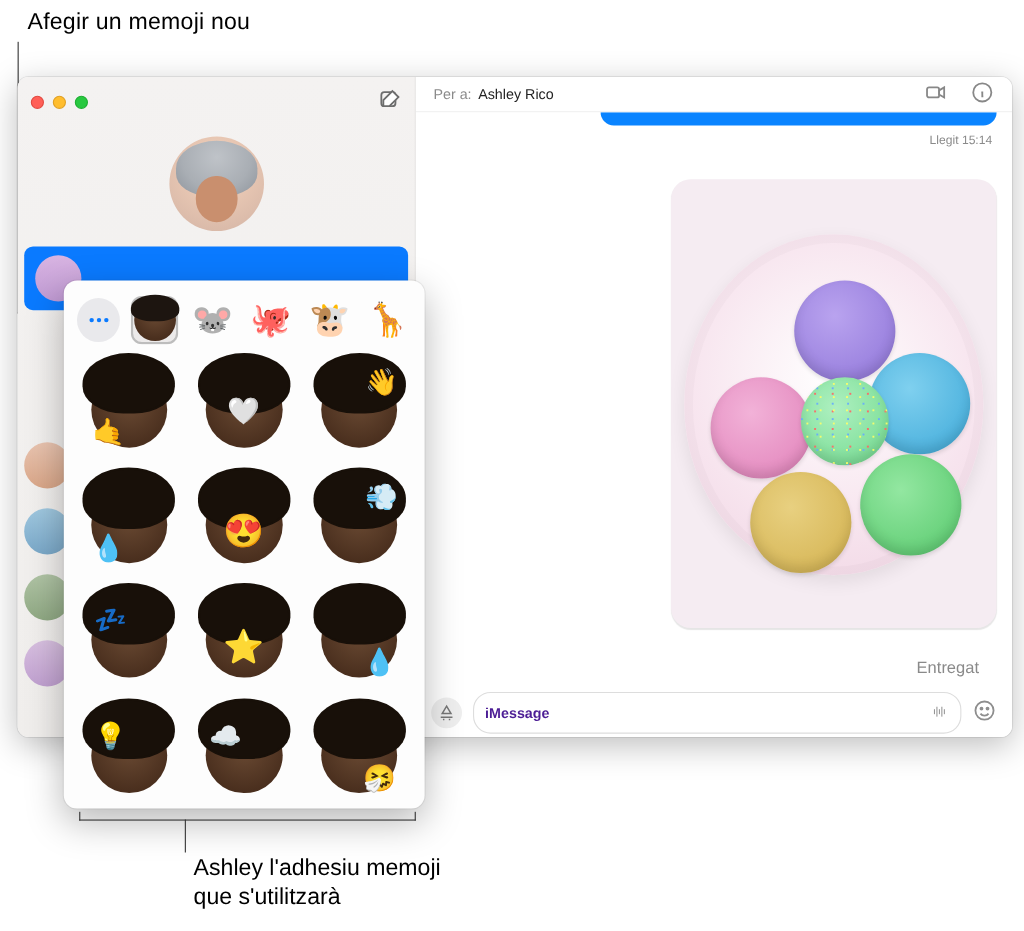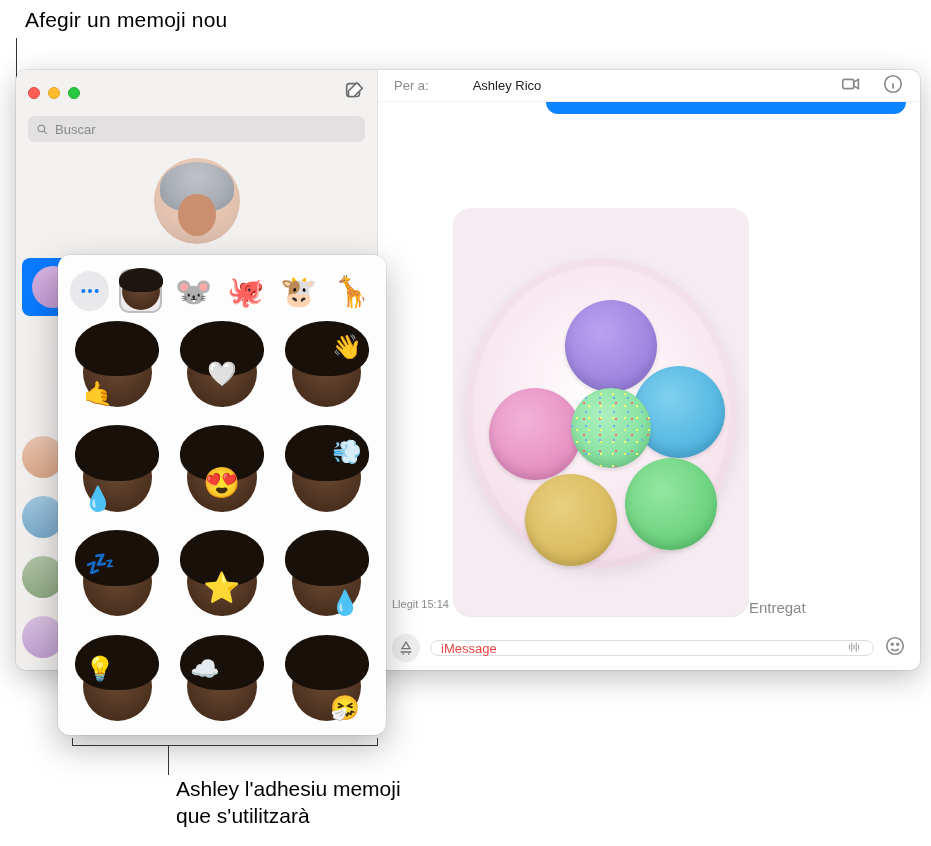--- a/index.html
+++ b/index.html
@@ -193,33 +193,34 @@
   .conv-header {
     height: 32px;
     display: flex;
     align-items: center;
     padding: 0 16px;
     border-bottom: 1px solid rgba(0,0,0,0.05);
     font-size: 13px;
     gap: 6px;
   }
   .conv-header .to-label { color: #8a8a8a; }
-  .conv-header .to-name { color: #222; margin-left: 38px; }
+  .conv-header .to-name { color: #222; }
   .conv-header .spacer { flex: 1; }
   .conv-header svg { width: 22px; height: 22px; color: #888; }
   .hdr-btn { margin-left: 14px; }
 
   .messages {
     flex: 1;
-    padding: 6px 4px 10px 14px;
-    display: flex;
-    flex-direction: row;
+    padding: 6px 14px 10px 14px;
+    display: flex;
+    flex-direction: column;
     align-items: flex-end;
     overflow: hidden;
     position: relative;
+    justify-content: space-between;
   }
   .bubble-blue-edge {
     position: absolute;
     top: 0;
     right: 14px;
     width: 360px;
     height: 12px;
     background: #0a84ff;
     border-bottom-left-radius: 18px;
     border-bottom-right-radius: 18px;
@@ -272,29 +273,30 @@
     gap: 10px;
   }
   .compose-row .round-btn {
     width: 28px; height: 28px; border-radius: 50%;
     background: #eee; display:flex; align-items:center; justify-content:center;
     color:#777;
   }
   .compose-row .round-btn svg{width:16px;height:16px;}
   .input-pill {
     flex: 1;
-    height: 16px;
+    height: 38px;
     border: 1px solid #ddd;
     border-radius: 16px;
     display: flex;
     align-items: center;
     padding: 0 10px;
-    color: #ef4444;
+    color: #4c1d95;
     font-size: 13px;
     position: relative;
+    font-weight: bold;
   }
   .input-pill .mic { margin-left:auto; color:#8e8e8e; }
   .input-pill .mic svg{width:18px;height:18px;}
   .emoji-btn svg{width:22px;height:22px;color:#8e8e8e;}
 
   
   .popover {
     position: absolute;
     top: 255px;
     left: 58px;
@@ -380,27 +382,20 @@
         <div class="dot green"></div>
       </div>
       <span>
         <svg class="compose-icon" viewBox="0 0 24 24" fill="none" stroke="currentColor" stroke-width="1.8">
           <rect x="4" y="4" width="14" height="14" rx="3"></rect>
           <path d="M15 3l6 6-9 9H6v-6l9-9z" fill="#fff" stroke="currentColor"></path>
         </svg>
       </span>
     </div>
 
-    <div class="search">
-      <svg viewBox="0 0 24 24" fill="none" stroke="currentColor" stroke-width="2">
-        <circle cx="10" cy="10" r="6"></circle>
-          <path d="M20 20l-5-5"></path>
-      </svg>
-      <span>Buscar</span>
-    </div>
 
     <div class="pinned-avatar"></div>
 
     <div class="convo-list">
       <div class="convo-item selected">
         <div class="avatar-sm"></div>
       </div>
       <div class="convo-avatars-column">
         <div class="avatar-tiny a1"></div>
         <div class="avatar-tiny a2"></div>

